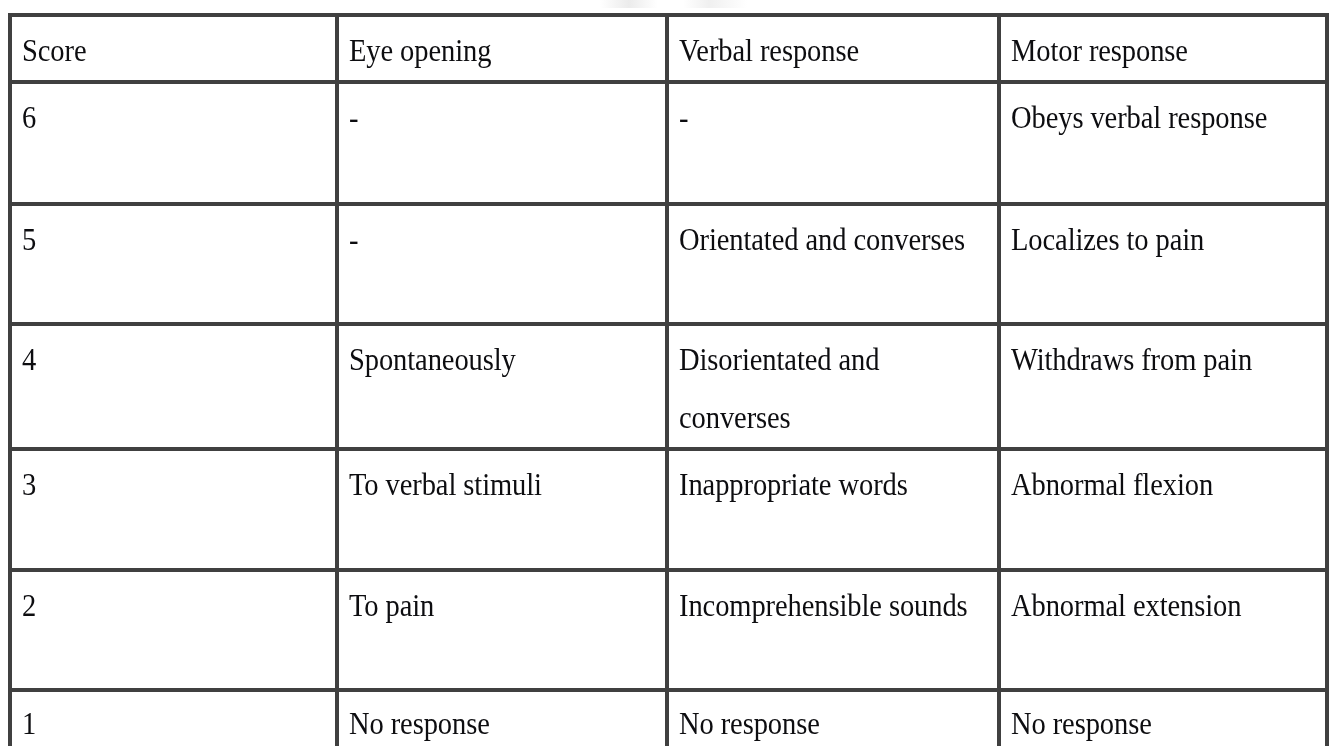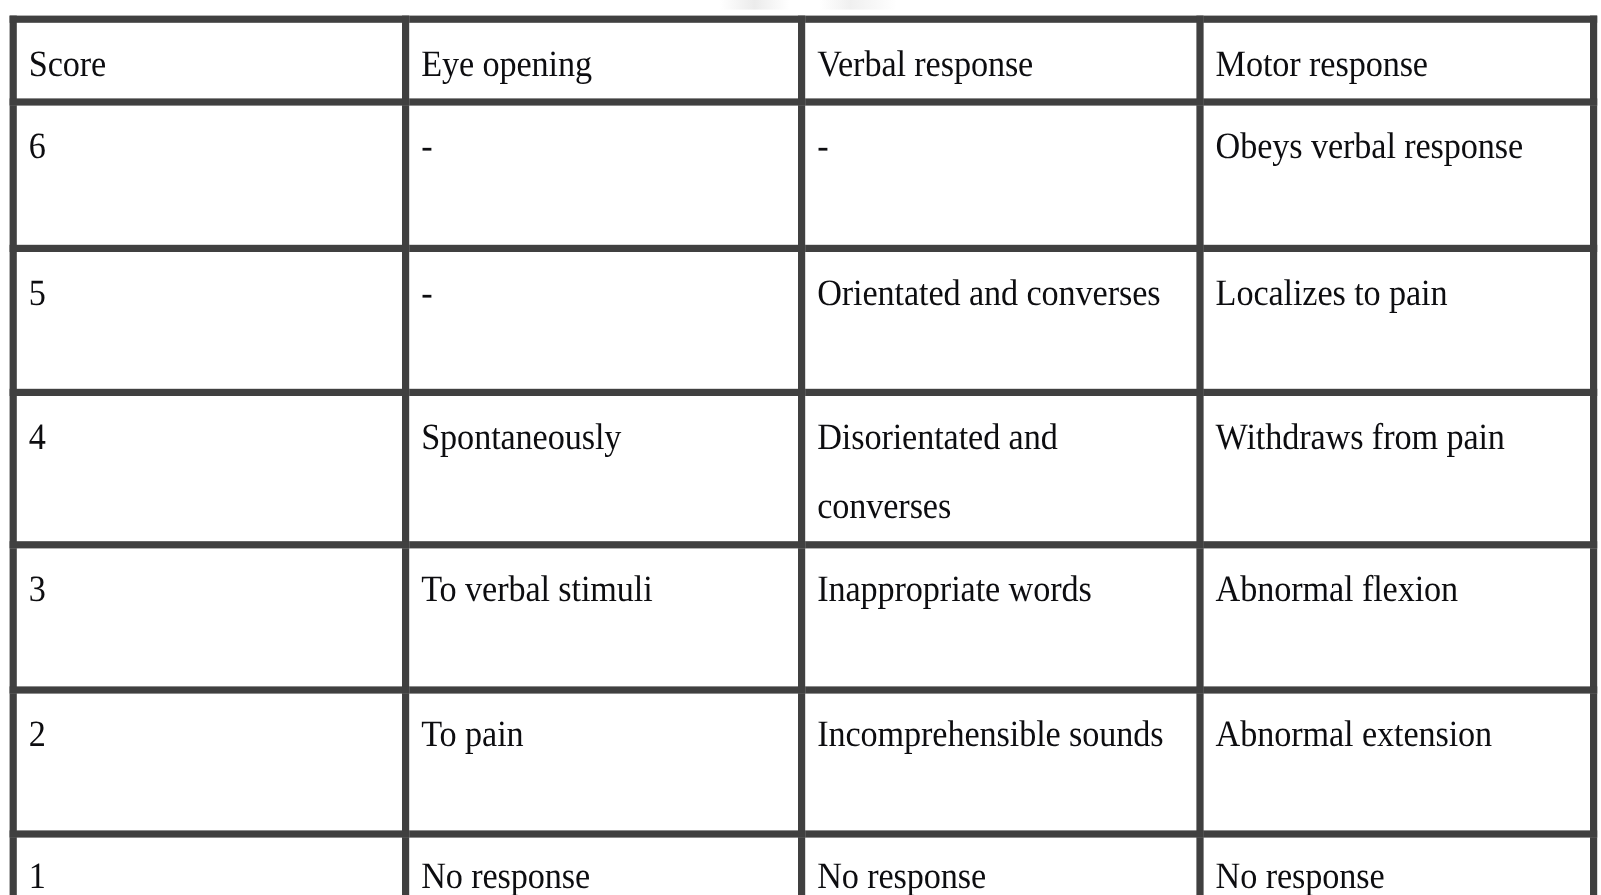--- a/index.html
+++ b/index.html
@@ -43,21 +43,21 @@
   table.gcs {
     border-collapse: collapse;
     table-layout: fixed;
     width: 1317px;
     height: 725px;
     background: #ffffff;
   }
 
   table.gcs td,
   table.gcs th {
-    border: 6px solid #404040;
+    border: 4px solid #404040;
     vertical-align: top;
     text-align: left;
     padding: 5px 0 0 10px;
     font-weight: normal;
     color: #0d0d10;
     font-size: 31px;
     line-height: 58px;
     letter-spacing: -0.1px;
     
     transform: none;

